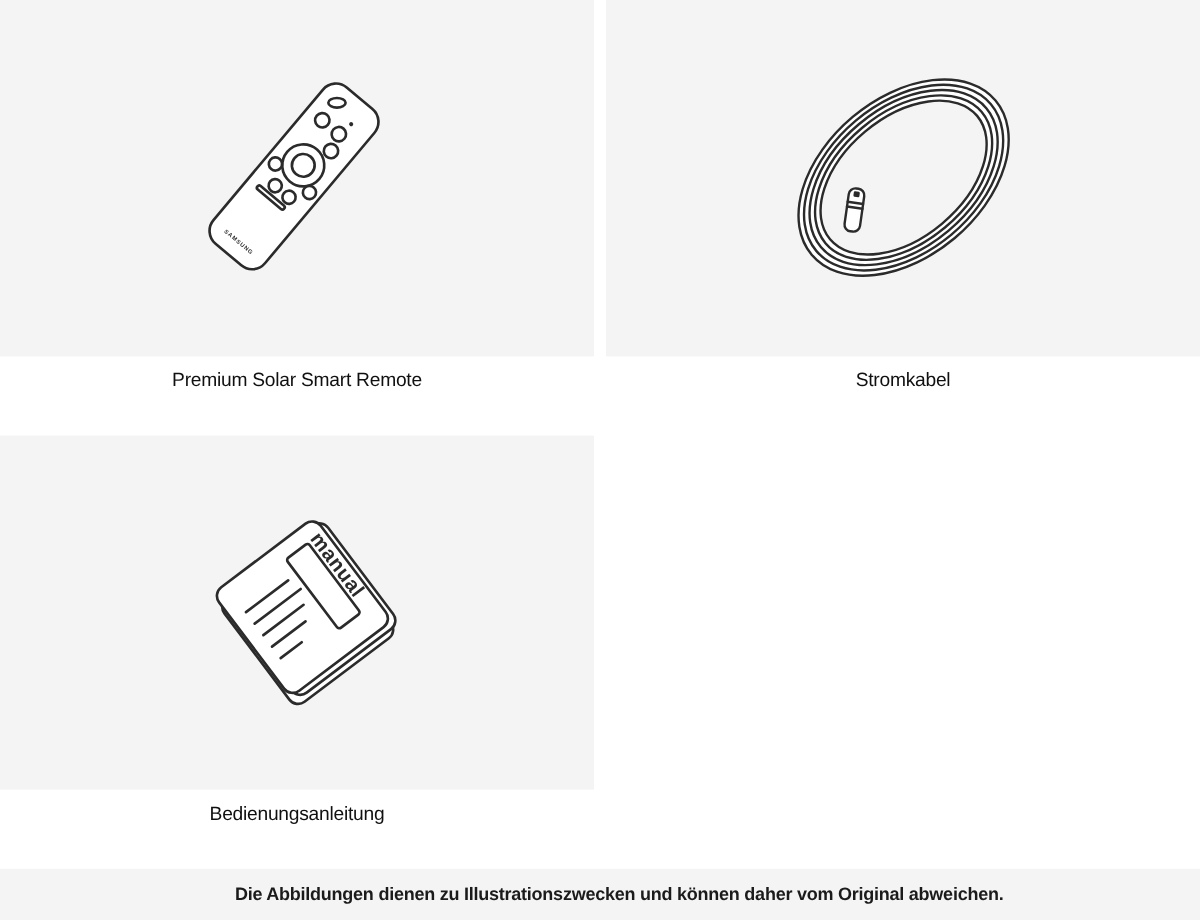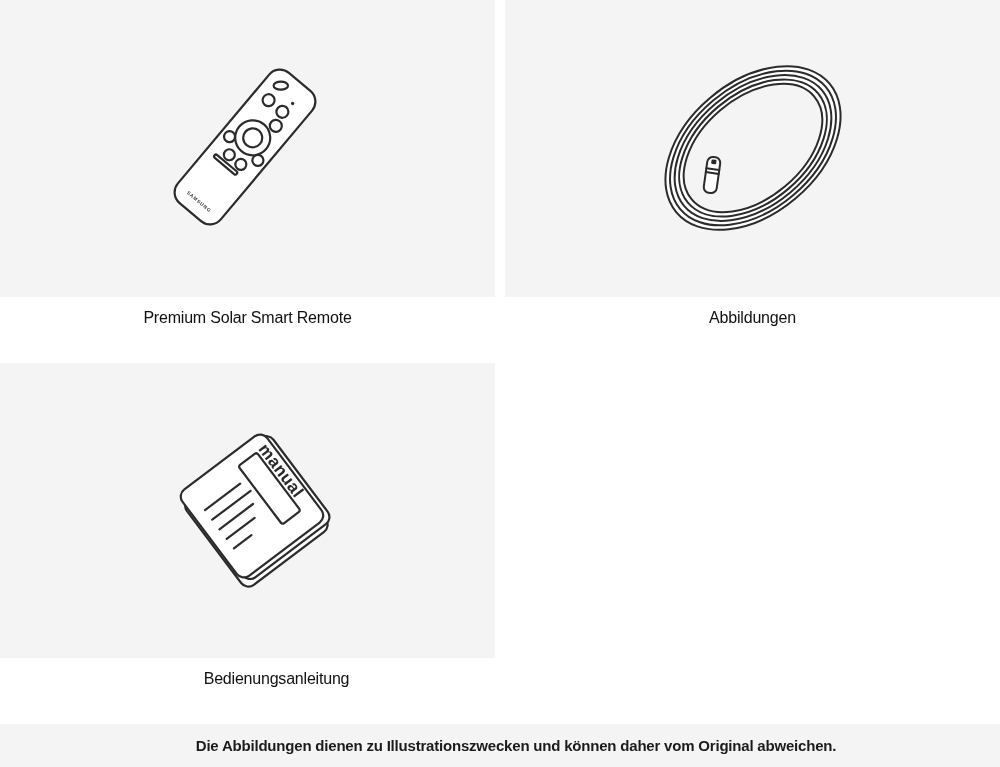--- a/index.html
+++ b/index.html
@@ -21,21 +21,21 @@
   .panel svg{display:block;width:100%;height:100%;}
   .caption{
     position:absolute;display:flex;align-items:center;justify-content:center;
     font-size:16px;font-weight:400;letter-spacing:-0.2px;color:var(--label-text);
   }
   #panel-remote{left:0;top:0;width:495px;height:297px;}
   #panel-cable{left:505px;top:0;width:495px;height:297px;}
   #panel-manual{left:0;top:363px;width:495px;height:295px;}
   #caption-remote{left:0;top:297px;width:495px;height:42px;}
   #caption-cable{left:505px;top:297px;width:495px;height:42px;}
-  #caption-manual{left:0;top:658px;width:495px;height:42px;padding-left:29px;}
+  #caption-manual{left:0;top:658px;width:495px;height:42px;}
   .footer{
     position:absolute;left:0;top:724px;width:1000px;height:43px;
     background:var(--footer-bg);
     display:flex;align-items:center;justify-content:center;
     font-size:15px;font-weight:600;letter-spacing:-0.2px;color:var(--footer-text);padding-left:16px;
   }
   
   .ink{stroke:var(--line-art);}
   .ink-fill{fill:var(--line-art);}
   .hole{fill:var(--panel-bg);}
@@ -81,21 +81,21 @@
       </g>
       <g class="ink" transform="translate(207,175) rotate(8)" fill="#ffffff" stroke-width="2" stroke-linecap="round">
         <rect x="-6.5" y="-18" width="13" height="36" rx="5.5"></rect>
         <line x1="-6.5" y1="-6" x2="6.5" y2="-6"></line>
         <line x1="-6.5" y1="-2" x2="6.5" y2="-2"></line>
         <rect class="ink-fill" x="-2.5" y="-15.5" width="5" height="4.5" rx="1" stroke="none"></rect>
       </g>
     </svg>
   </div>
   <div class="caption" id="caption-cable">
-    <span>Abbildungen</span>
+    <span>Stromkabel</span>
   </div>
 
   <div class="panel" id="panel-manual">
     <svg viewBox="0 0 495 295" aria-hidden="true">
       <g class="ink" transform="translate(252,143) rotate(-37)" fill="#ffffff" stroke-width="2.2" stroke-linecap="round">
         <rect x="-55" y="-44" width="106" height="108" rx="9"></rect>
         <rect x="-49" y="-49" width="106" height="108" rx="9"></rect>
         <rect x="-53" y="-54" width="106" height="108" rx="9"></rect>
         <line x1="-40" y1="-25" x2="4" y2="-25"></line>
         <line x1="-40" y1="-13" x2="8" y2="-13"></line>

